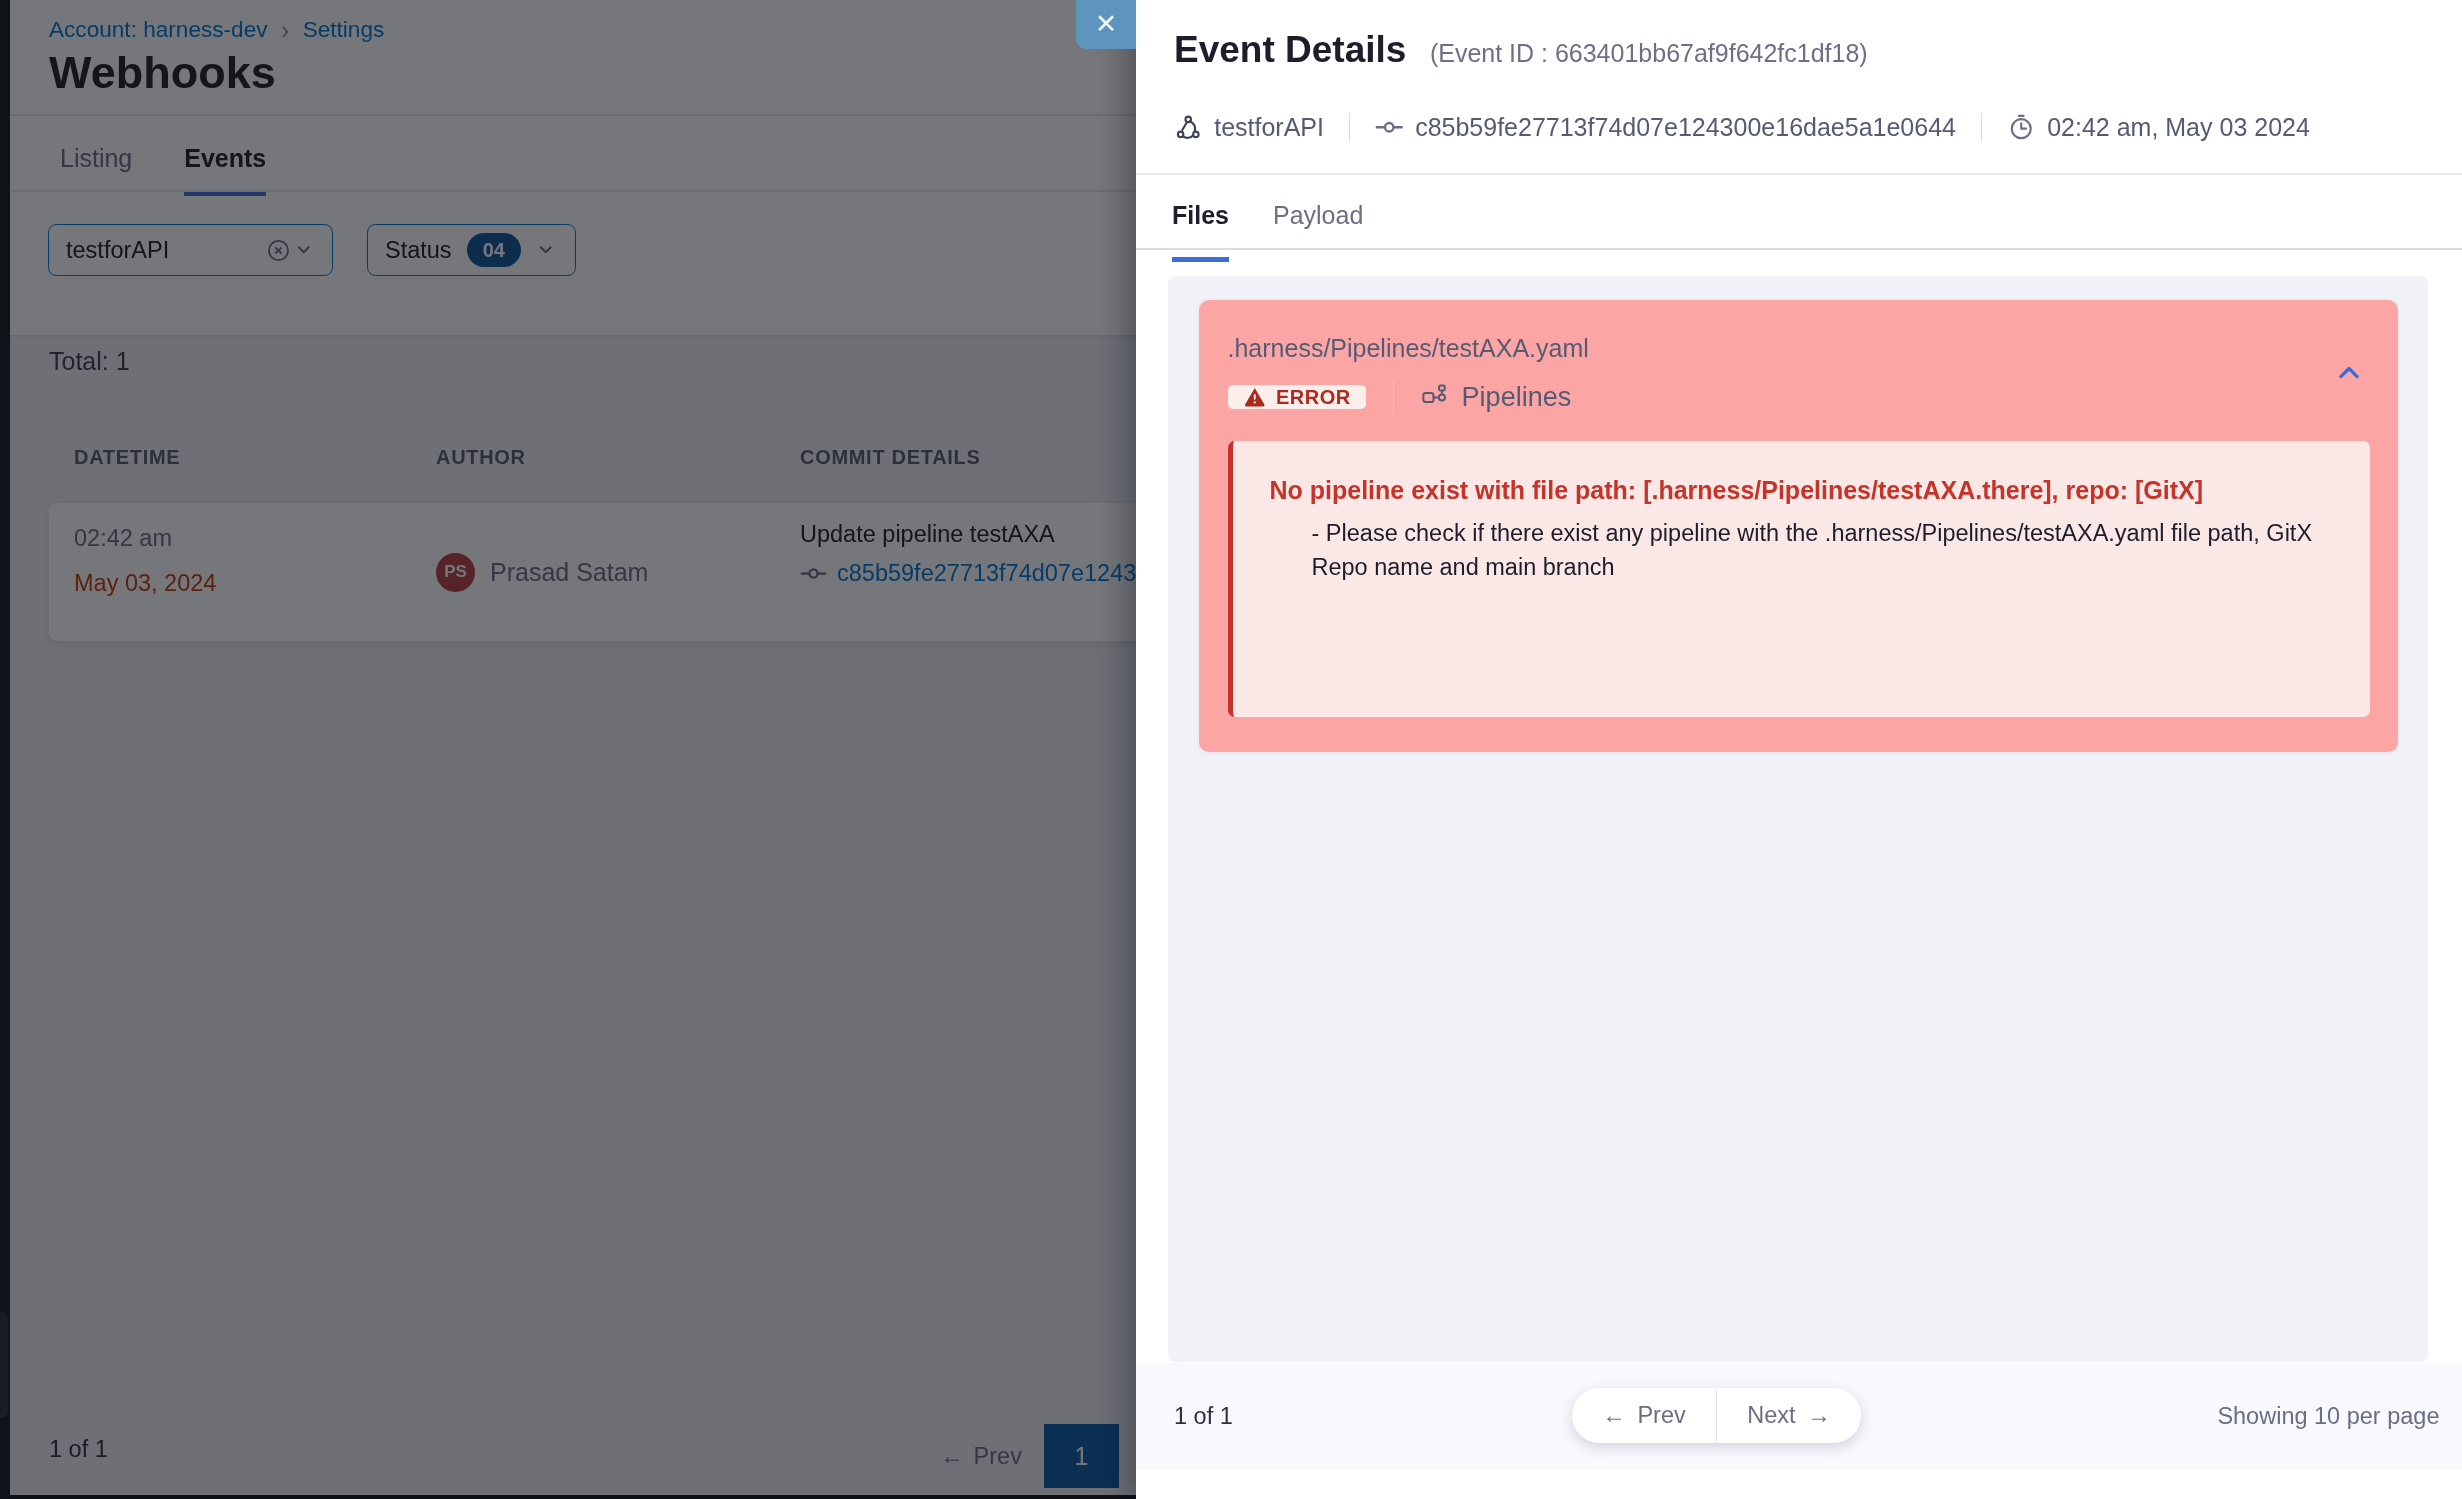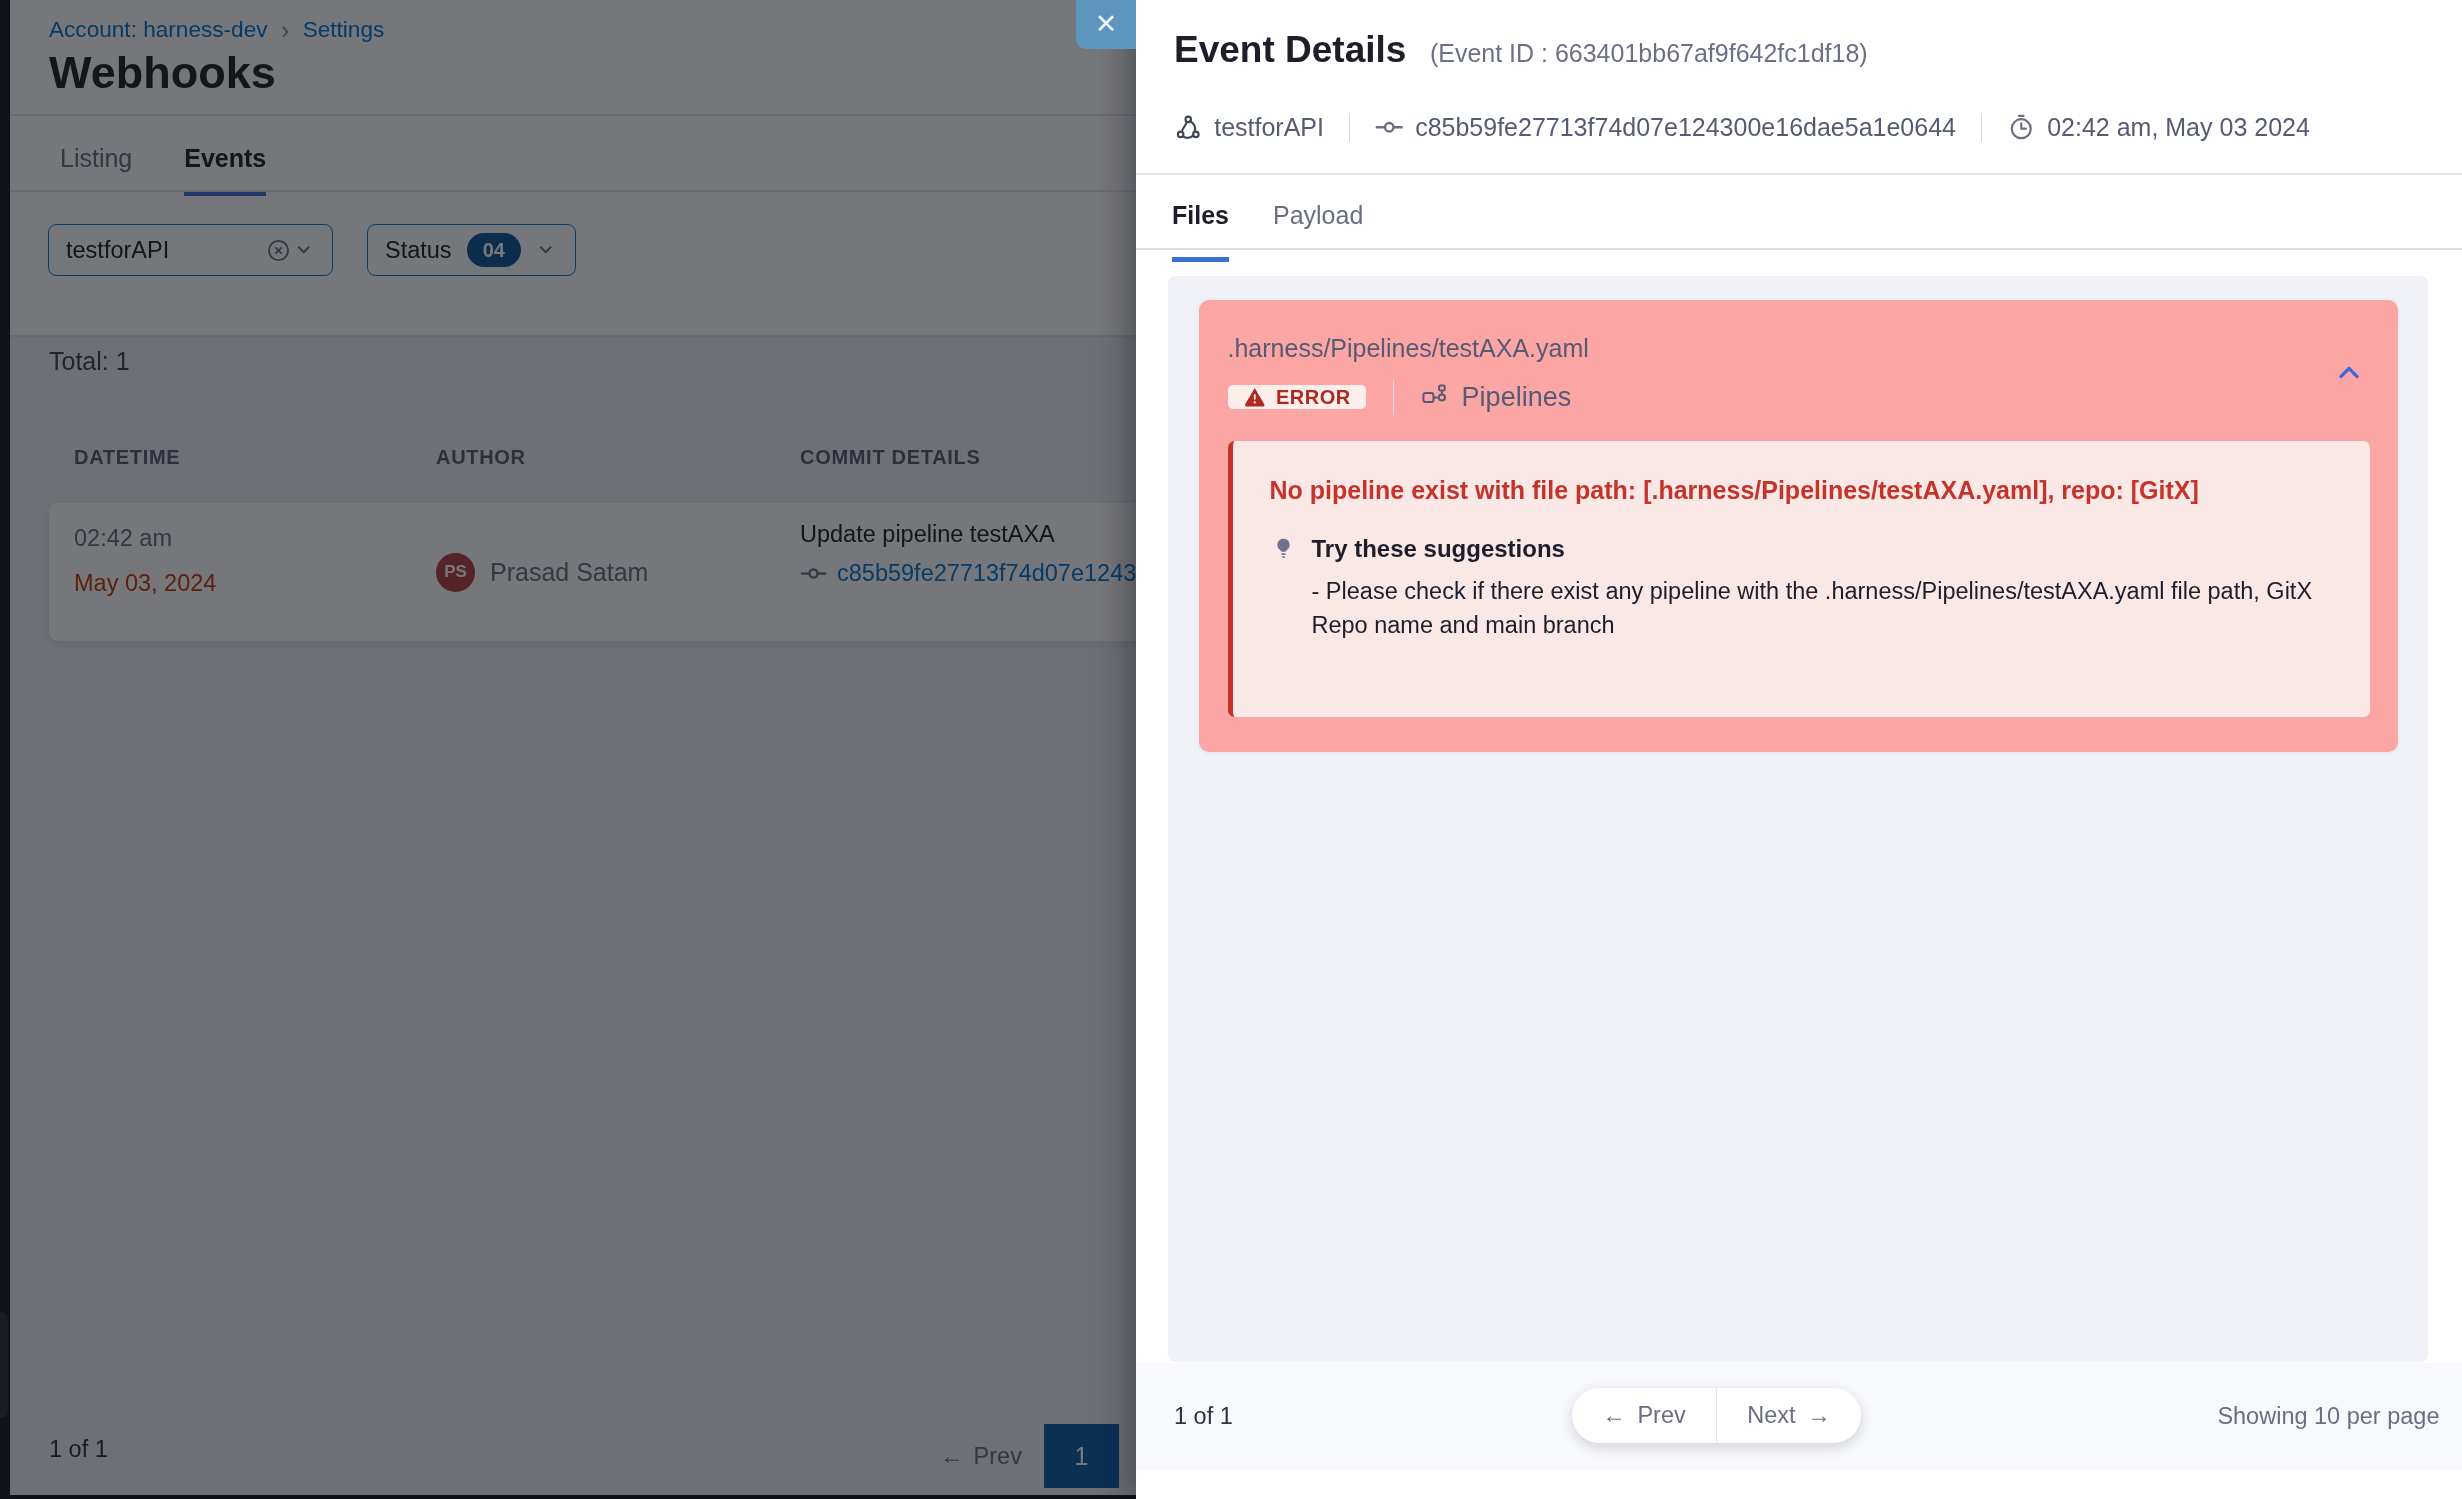--- a/index.html
+++ b/index.html
@@ -257,31 +257,21 @@
                 <circle cx="17.6" cy="12.2" r="2.6"></circle>
                 <path d="M17.6 9.6 V6.4"></path>
                 <rect x="15.2" y="2.2" width="4.8" height="4.2" rx="1.2"></rect>
               </svg>
             </span>
             <span>Pipelines</span>
           </div>
         </div>
 
         <div class="error-box">
-          <div class="error-title">No pipeline exist with file path: [.harness/Pipelines/testAXA.yaml], repo: [GitX]</div>
-          <div class="sugg-head">
-            <span class="ico" style="color:#6d7290;">
-              <svg width="27" height="27" viewBox="0 0 24 24" fill="currentColor">
-                <path d="M12 3.4 a5.4 5.4 0 0 1 2.7 10.1 c-.5.3-.8.8-.8 1.3 h-3.8 c0-.5-.3-1-.8-1.3 A5.4 5.4 0 0 1 12 3.4 z"></path>
-                <rect x="10" y="16.2" width="4" height="1.5" rx="0.75"></rect>
-                <rect x="10.6" y="18.8" width="2.8" height="1.4" rx="0.7"></rect>
-              </svg>
-            </span>
-            <span>Try these suggestions</span>
-          </div>
+          <div class="error-title">No pipeline exist with file path: [.harness/Pipelines/testAXA.there], repo: [GitX]</div>
           <div class="sugg-body">- Please check if there exist any pipeline with the .harness/Pipelines/testAXA.yaml file path, GitX Repo name and main branch</div>
         </div>
       </div>
     </div>
 
     <div class="drawer-footer">
       <div class="dft-count">1 of 1</div>
       <div class="pager-pill">
         <div class="pager-btn">
           <span>←</span>

